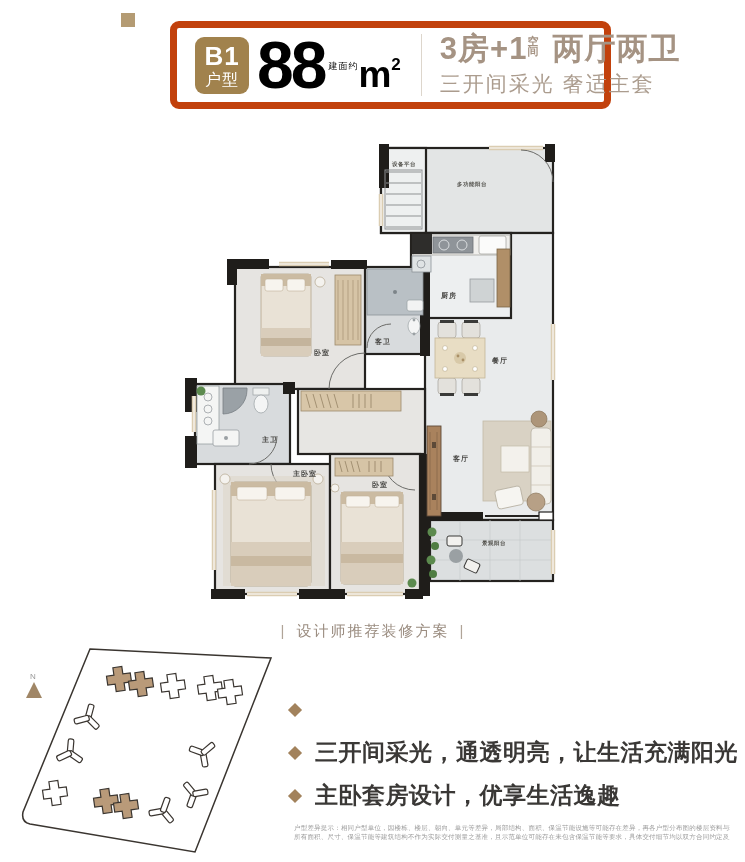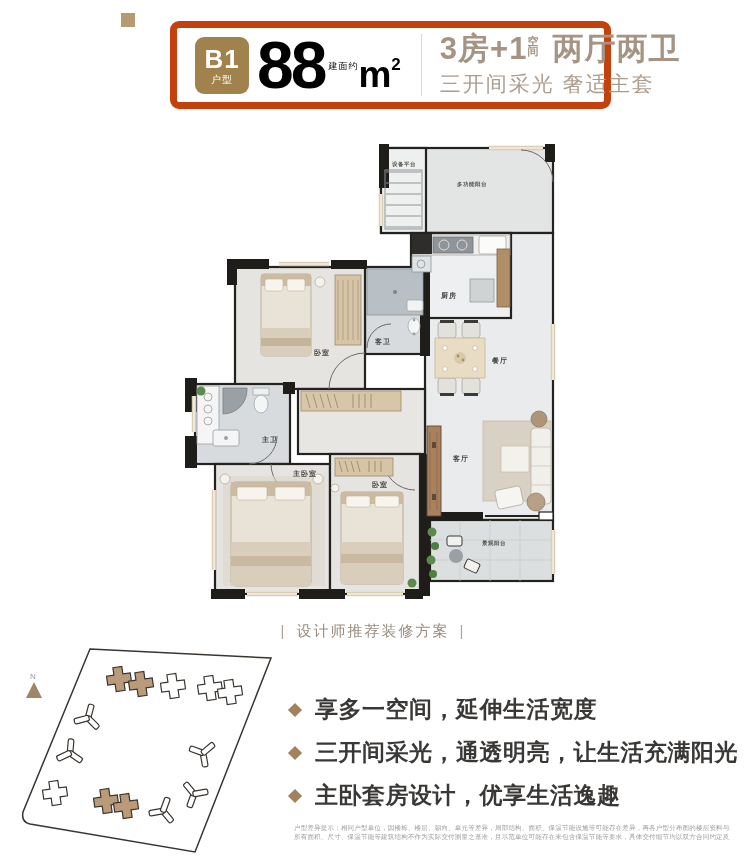--- a/index.html
+++ b/index.html
@@ -14,21 +14,21 @@
     position:absolute; left:128px; top:21px; width:441px; height:88px;
     background:#fff; border:7px solid #c2410c; border-radius:9px;
     display:flex; align-items:center; padding:0 0 0 18px;margin-left:42px;
   }
   .badge {
     width:54px; height:57px; background:#a1824d; border-radius:9px; color:#fff;
     display:flex; flex-direction:column; align-items:center; justify-content:center;
     line-height:1; flex:0 0 auto;
   }
   .badge-b1 { font-size:26px; font-weight:bold; letter-spacing:1px; }
-  .badge-type { font-size:10px; margin-top:3px; letter-spacing:1px; }
+  .badge-type { font-size:16px; margin-top:3px; letter-spacing:1px; }
   .area-figure { display:flex; align-items:flex-end; margin-left:8px; color:#000000; flex:0 0 auto; }
   .area-value { font-size:66px; font-weight:bold; line-height:0.82; letter-spacing:-3px; }
   .area-unit-wrap { display:flex; flex-direction:row; margin-left:4px; margin-bottom:2px; }
   .area-prefix { font-size:9px; letter-spacing:1px; margin-bottom:1px; }
   .area-unit-row { display:flex; align-items:flex-start; line-height:0.8; }
   .area-unit { font-size:37px; font-weight:bold; }
   .area-sup { font-size:17px; font-weight:bold; margin-top:-2px; }
   .header-divider { width:1px; height:62px; background:#ddd6cc; margin:0 18px 0 20px; flex:0 0 auto; }
   .titles { display:flex; flex-direction:column; justify-content:flex-start; }
   .title-main { color:#a59383; font-size:31px; font-weight:bold; line-height:1; display:flex; align-items:flex-start; letter-spacing:1px; white-space:nowrap; }
@@ -346,21 +346,20 @@
     <use href="#ywing" transform="translate(52,107) rotate(5)"></use>
     <use href="#ywing" transform="translate(185,107) rotate(170)"></use>
     <use href="#ywing" transform="translate(145,165) rotate(140)"></use>
     <use href="#ywing" transform="translate(176,148) rotate(200)"></use>
   </g>
 </svg>
 
 <ul class="selling-points">
   <li class="sp-item">
     <span class="diamond"></span>
-    <span class="sp-text">享多一空间，延伸生活宽度</span>
   </li>
   <li class="sp-item">
     <span class="diamond"></span>
     <span class="sp-text">三开间采光，通透明亮，让生活充满阳光</span>
   </li>
   <li class="sp-item">
     <span class="diamond"></span>
     <span class="sp-text">主卧套房设计，优享生活逸趣</span>
   </li>
 </ul>

